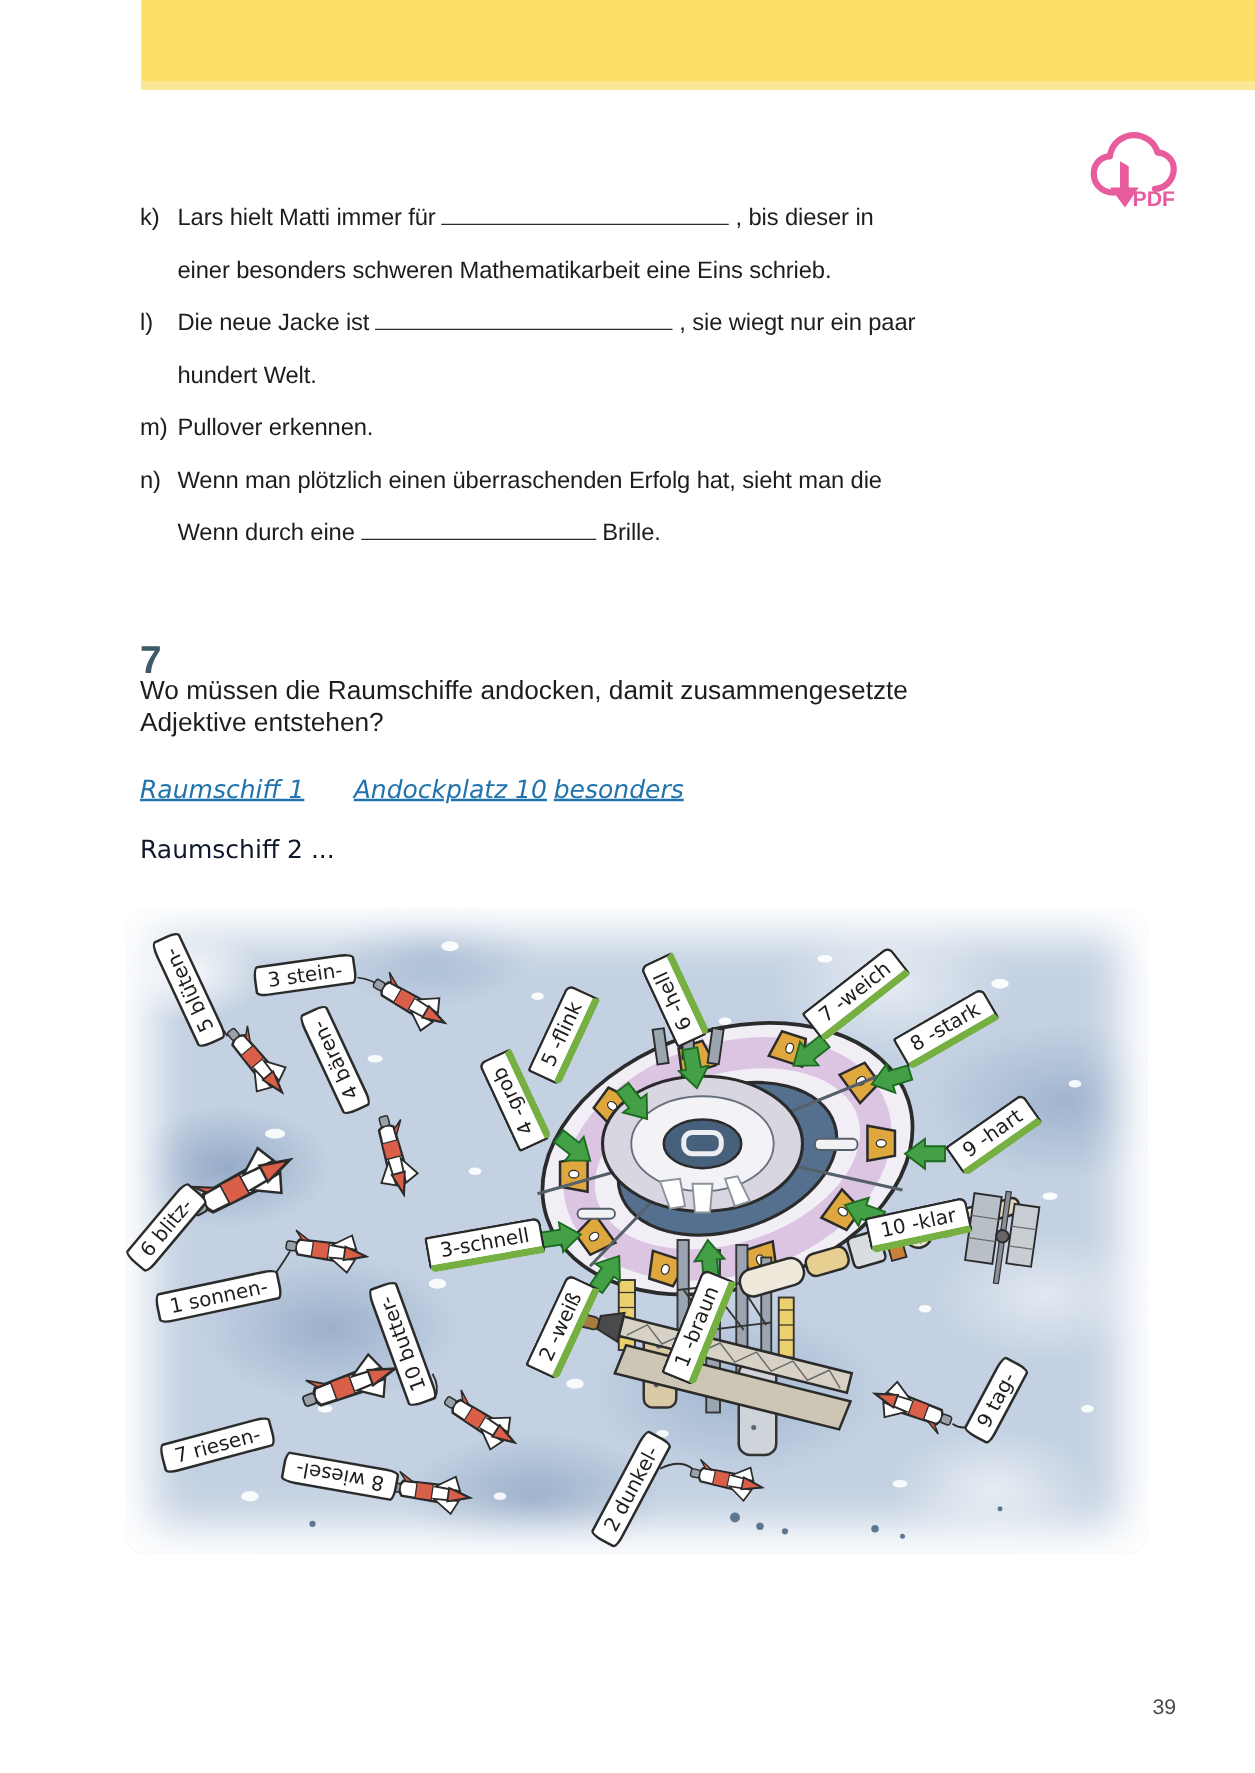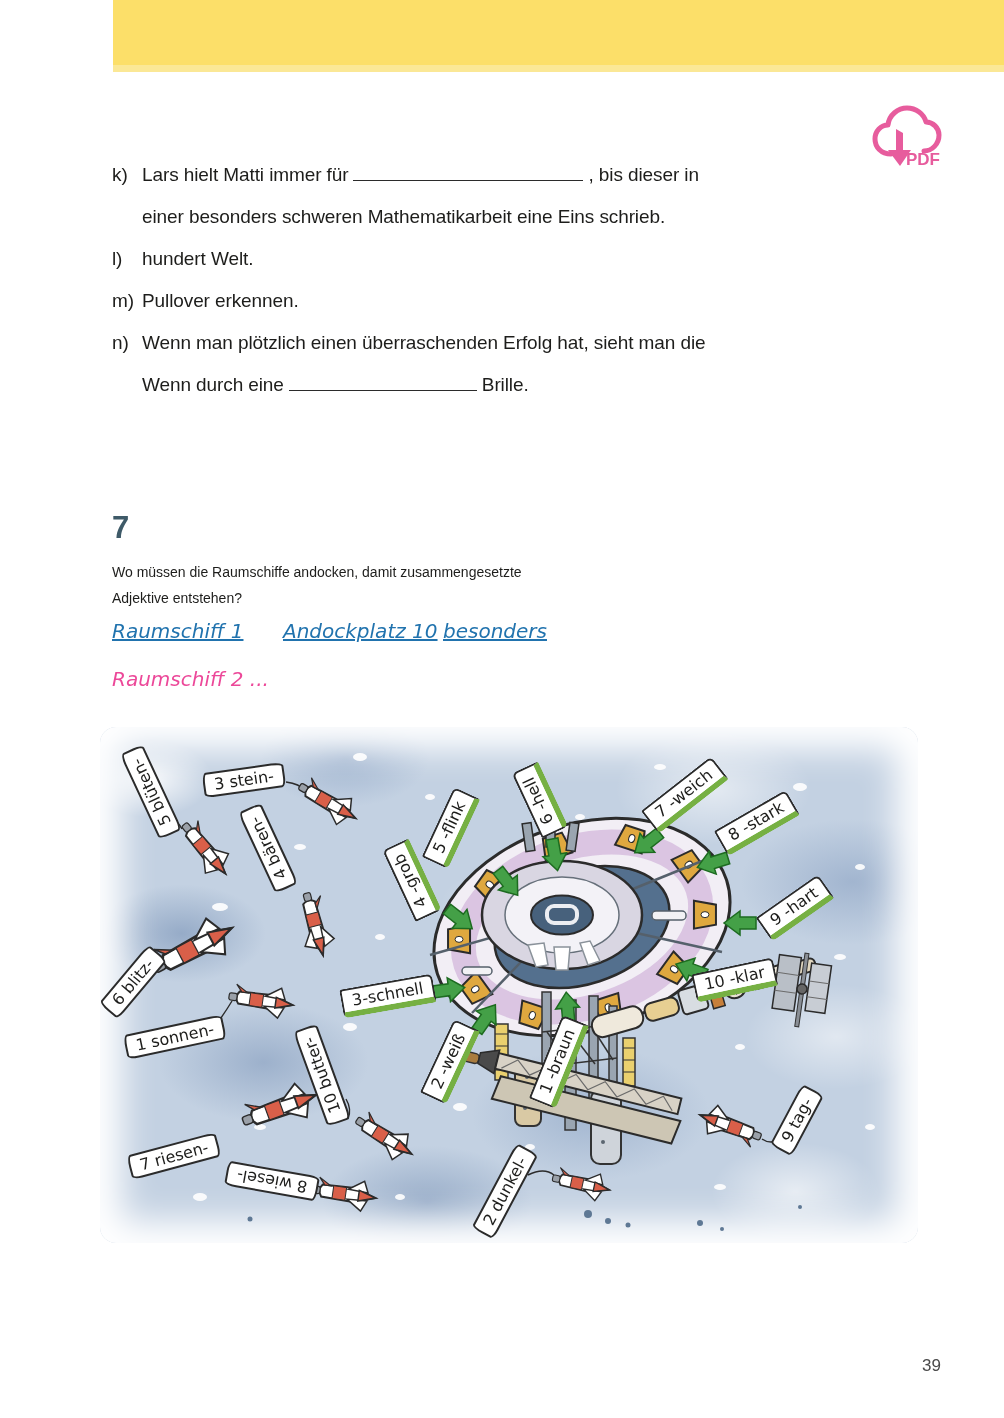--- a/index.html
+++ b/index.html
@@ -17,27 +17,27 @@
   .ex-item{display:flex;}
   .ex-letter{flex:0 0 30px;text-align:left;}
   .ex-lines{flex:1;}
   .blank{display:inline-block;border-bottom:1.6px solid #2b2b2b;height:1.02em;margin:0 5px;vertical-align:baseline;}
   .blank-k{width:230px;}
   .blank-l{width:238px;}
   .blank-m{width:228px;margin-right:0;}
   .blank-n{width:188px;}
   
   .task-number{position:absolute;left:112px;top:510px;font-size:31px;font-weight:bold;color:#3e5a68;}
-  .task-question{position:absolute;left:112px;top:559px;width:700px;font-size:14px;line-height:26px;}
+  .task-question{position:absolute;left:112px;top:540px;width:700px;font-size:21px;line-height:26px;}
   .example-row{position:absolute;left:112px;top:619px;display:flex;font-family:"DejaVu Sans",sans-serif;
     font-style:italic;font-size:20px;color:#2173ae;text-decoration:underline;}
   .example-ship{width:171px;}
   .example-dock{width:160px;}
   .example-row2{position:absolute;left:112px;top:667px;font-family:"DejaVu Sans",sans-serif;
-    font-style:italic;font-size:20px;color:#ec4899;}
+    font-size:20px;color:#0f172a;}
   
   .illustration{
     position:absolute;left:100px;top:727px;width:818px;height:516px;border-radius:16px;
     background-color:#c3d1e2;
     background-image:
       radial-gradient(ellipse 90px 55px at 6% 10%, rgba(255,255,255,.9), rgba(255,255,255,0) 70%),
       radial-gradient(ellipse 120px 70px at 30% 6%, rgba(139,163,196,.6), rgba(139,163,196,0) 70%),
       radial-gradient(ellipse 140px 80px at 75% 12%, rgba(255,255,255,.55), rgba(255,255,255,0) 70%),
       radial-gradient(ellipse 160px 90px at 92% 30%, rgba(134,158,192,.55), rgba(134,158,192,0) 70%),
       radial-gradient(ellipse 120px 70px at 10% 40%, rgba(120,146,182,.6), rgba(120,146,182,0) 70%),
@@ -101,20 +101,21 @@
     <div class="ex-item">
       <span class="ex-letter">k)</span>
       <div class="ex-lines">
         <div class="ex-line"><span>Lars hielt Matti immer für</span><span class="blank blank-k"></span><span>, bis dieser in</span></div>
         <div class="ex-line"><span>einer besonders schweren Mathematikarbeit eine Eins schrieb.</span></div>
       </div>
     </div>
     <div class="ex-item">
       <span class="ex-letter">l)</span>
       <div class="ex-lines">
+        <div class="ex-line"><span>Die neue Jacke ist</span><span class="blank blank-l"></span><span>, sie wiegt nur ein paar</span></div>
         <div class="ex-line"><span>hundert Welt.</span></div>
       </div>
     </div>
     <div class="ex-item">
       <span class="ex-letter">m)</span>
       <div class="ex-lines">
         <div class="ex-line"><span>Pullover erkennen.</span></div>
       </div>
     </div>
     <div class="ex-item">

